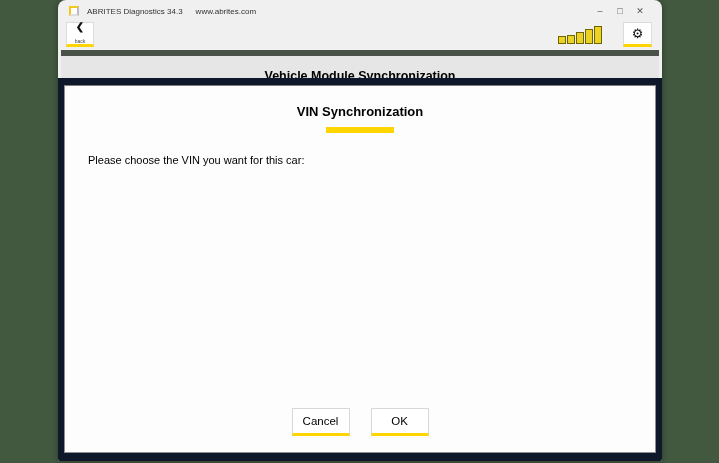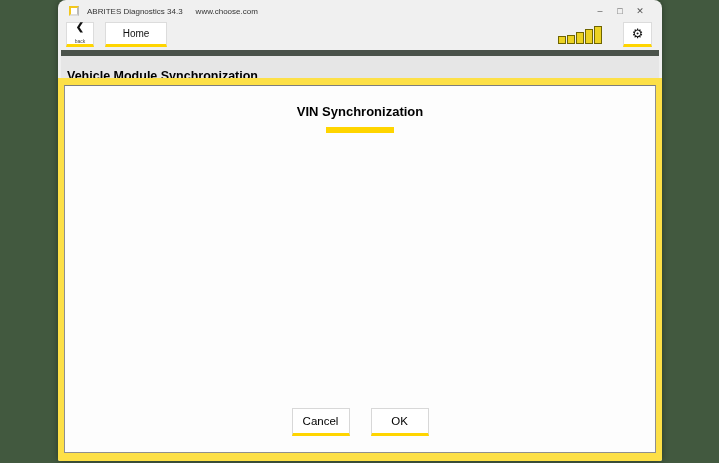--- a/index.html
+++ b/index.html
@@ -54,25 +54,25 @@
   .signal i:nth-child(1){height:6px;}
   .signal i:nth-child(2){height:9px;}
   .signal i:nth-child(3){height:12px;}
   .signal i:nth-child(4){height:15px;}
   .signal i:nth-child(5){height:18px;}
   .gear-btn { width:29px; font-size:13px; margin-right:2px; }
   
   .dark-strip { height:3px; background:#4a524a; }
   .band-header {
     height:40px; background:#e6e6e6; display:flex; align-items:center;
-    font-size:12.5px; font-weight:bold; color:#000;
+    justify-content:center; font-size:12.5px; font-weight:bold; color:#000;
   }
   
   .main-frame {
-    position:absolute; left:0; right:0; top:78px; bottom:0; background:#fde047;
+    position:absolute; left:0; right:0; top:78px; bottom:0; background:#0f172a;
   }
   .panel {
     position:absolute; left:6px; right:6px; top:7px; bottom:8px;
     background:#fdfdfd; border:1px solid #8f8f8f; border-top-color:#7d7d7d;
   }
   .panel-title {
     text-align:center; font-size:13px; font-weight:bold; margin-top:12px;
     color:#000;
   }
   .title-underline { width:68px; height:5px; background:#FFD500; margin:5px auto 0; }
@@ -99,34 +99,33 @@
   }
 </style>
 </head>
 <body>
 
 <div class="window">
 
   <div class="titlebar">
     <div class="app-logo"></div>
     <span class="app-title">ABRITES Diagnostics 34.3</span>
-    <span class="app-url">www.choose.com</span>
+    <span class="app-url">www.abrites.com</span>
     <div class="win-controls">
       <span>–</span>
       <span>□</span>
       <span>✕</span>
     </div>
   </div>
 
   <div class="tabbar">
     <div class="back-tab">
       <span class="back-chevron">❮</span>
       <span class="back-label">back</span>
     </div>
-    <div class="tab">Home</div>
     <div class="tab-spacer"></div>
     <div class="signal">
       <i></i>
         <i></i>
         <i></i>
         <i></i>
         <i></i>
     </div>
     <div class="gear-btn">
       <span>⚙</span>
@@ -138,20 +137,21 @@
   <div class="band-header">
     <span>Vehicle Module Synchronization</span>
   </div>
 
   <div class="main-frame">
     <div class="panel">
 
       <div class="panel-title">VIN Synchronization</div>
       <div class="title-underline"></div>
 
+      <div class="prompt">Please choose the VIN you want for this car:</div>
 
 
       <div class="btn-row">
         <button class="btn">Cancel</button>
         <button class="btn">OK</button>
       </div>
 
     </div>
   </div>
 

